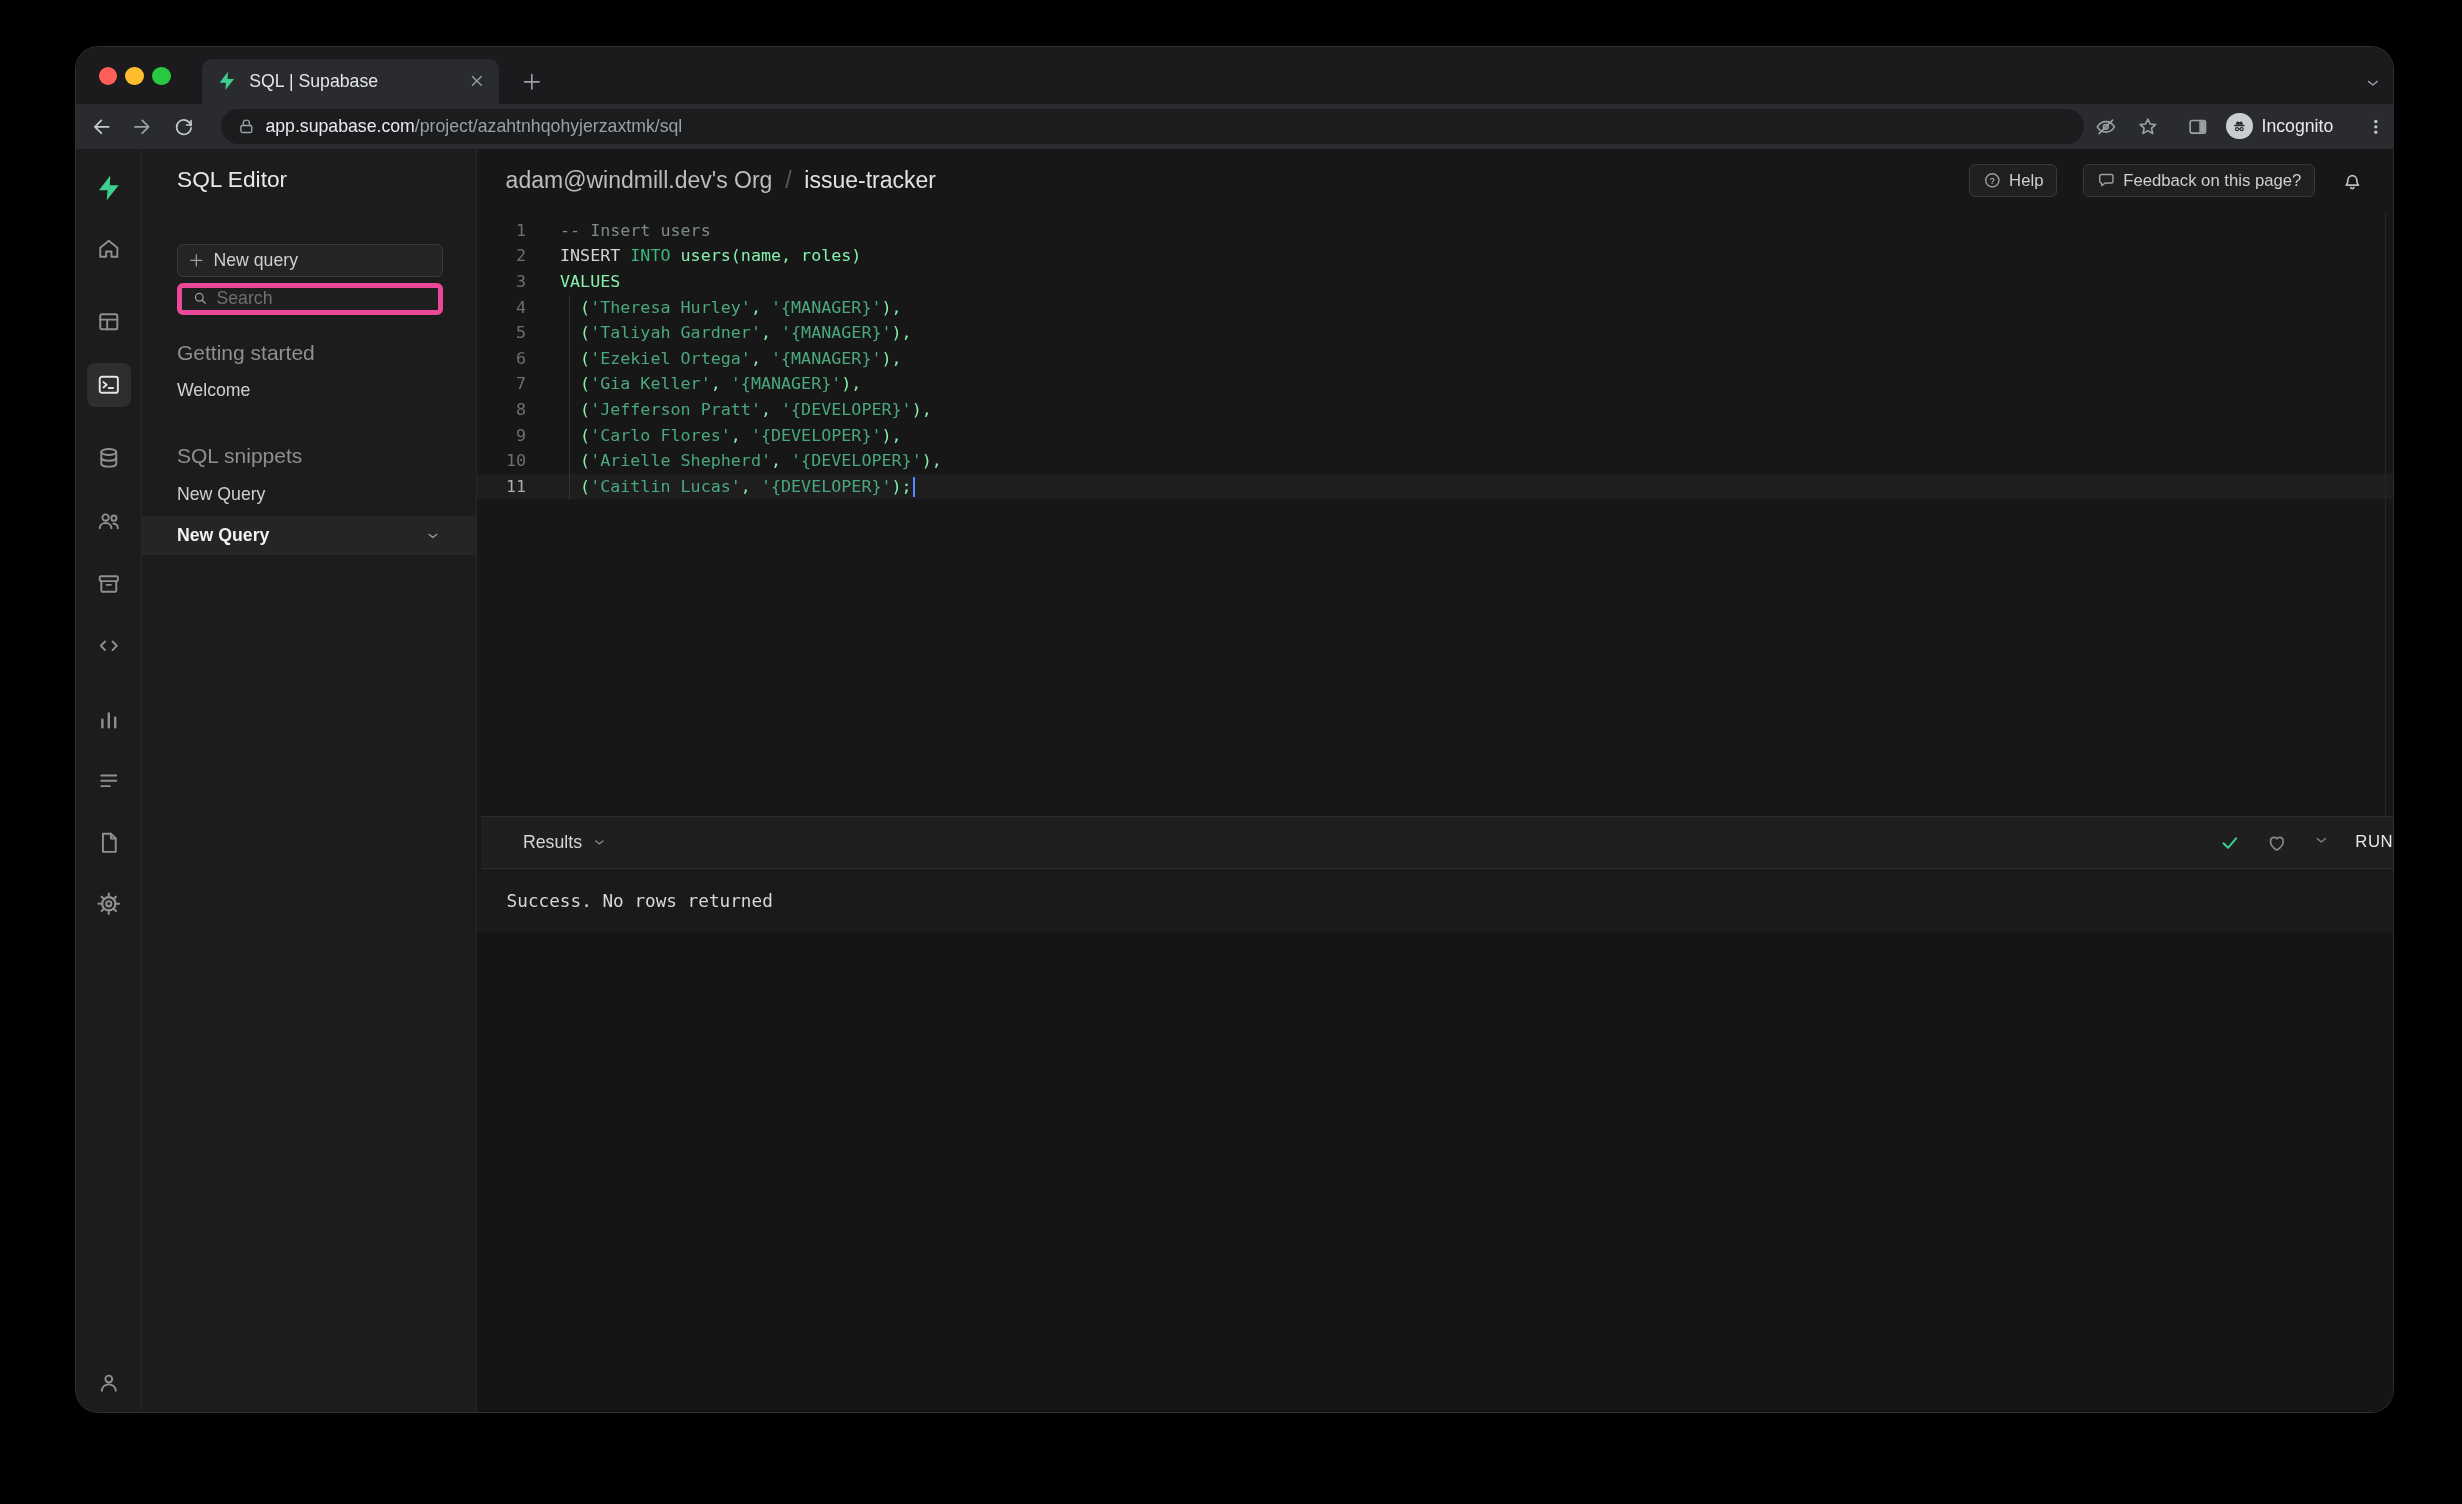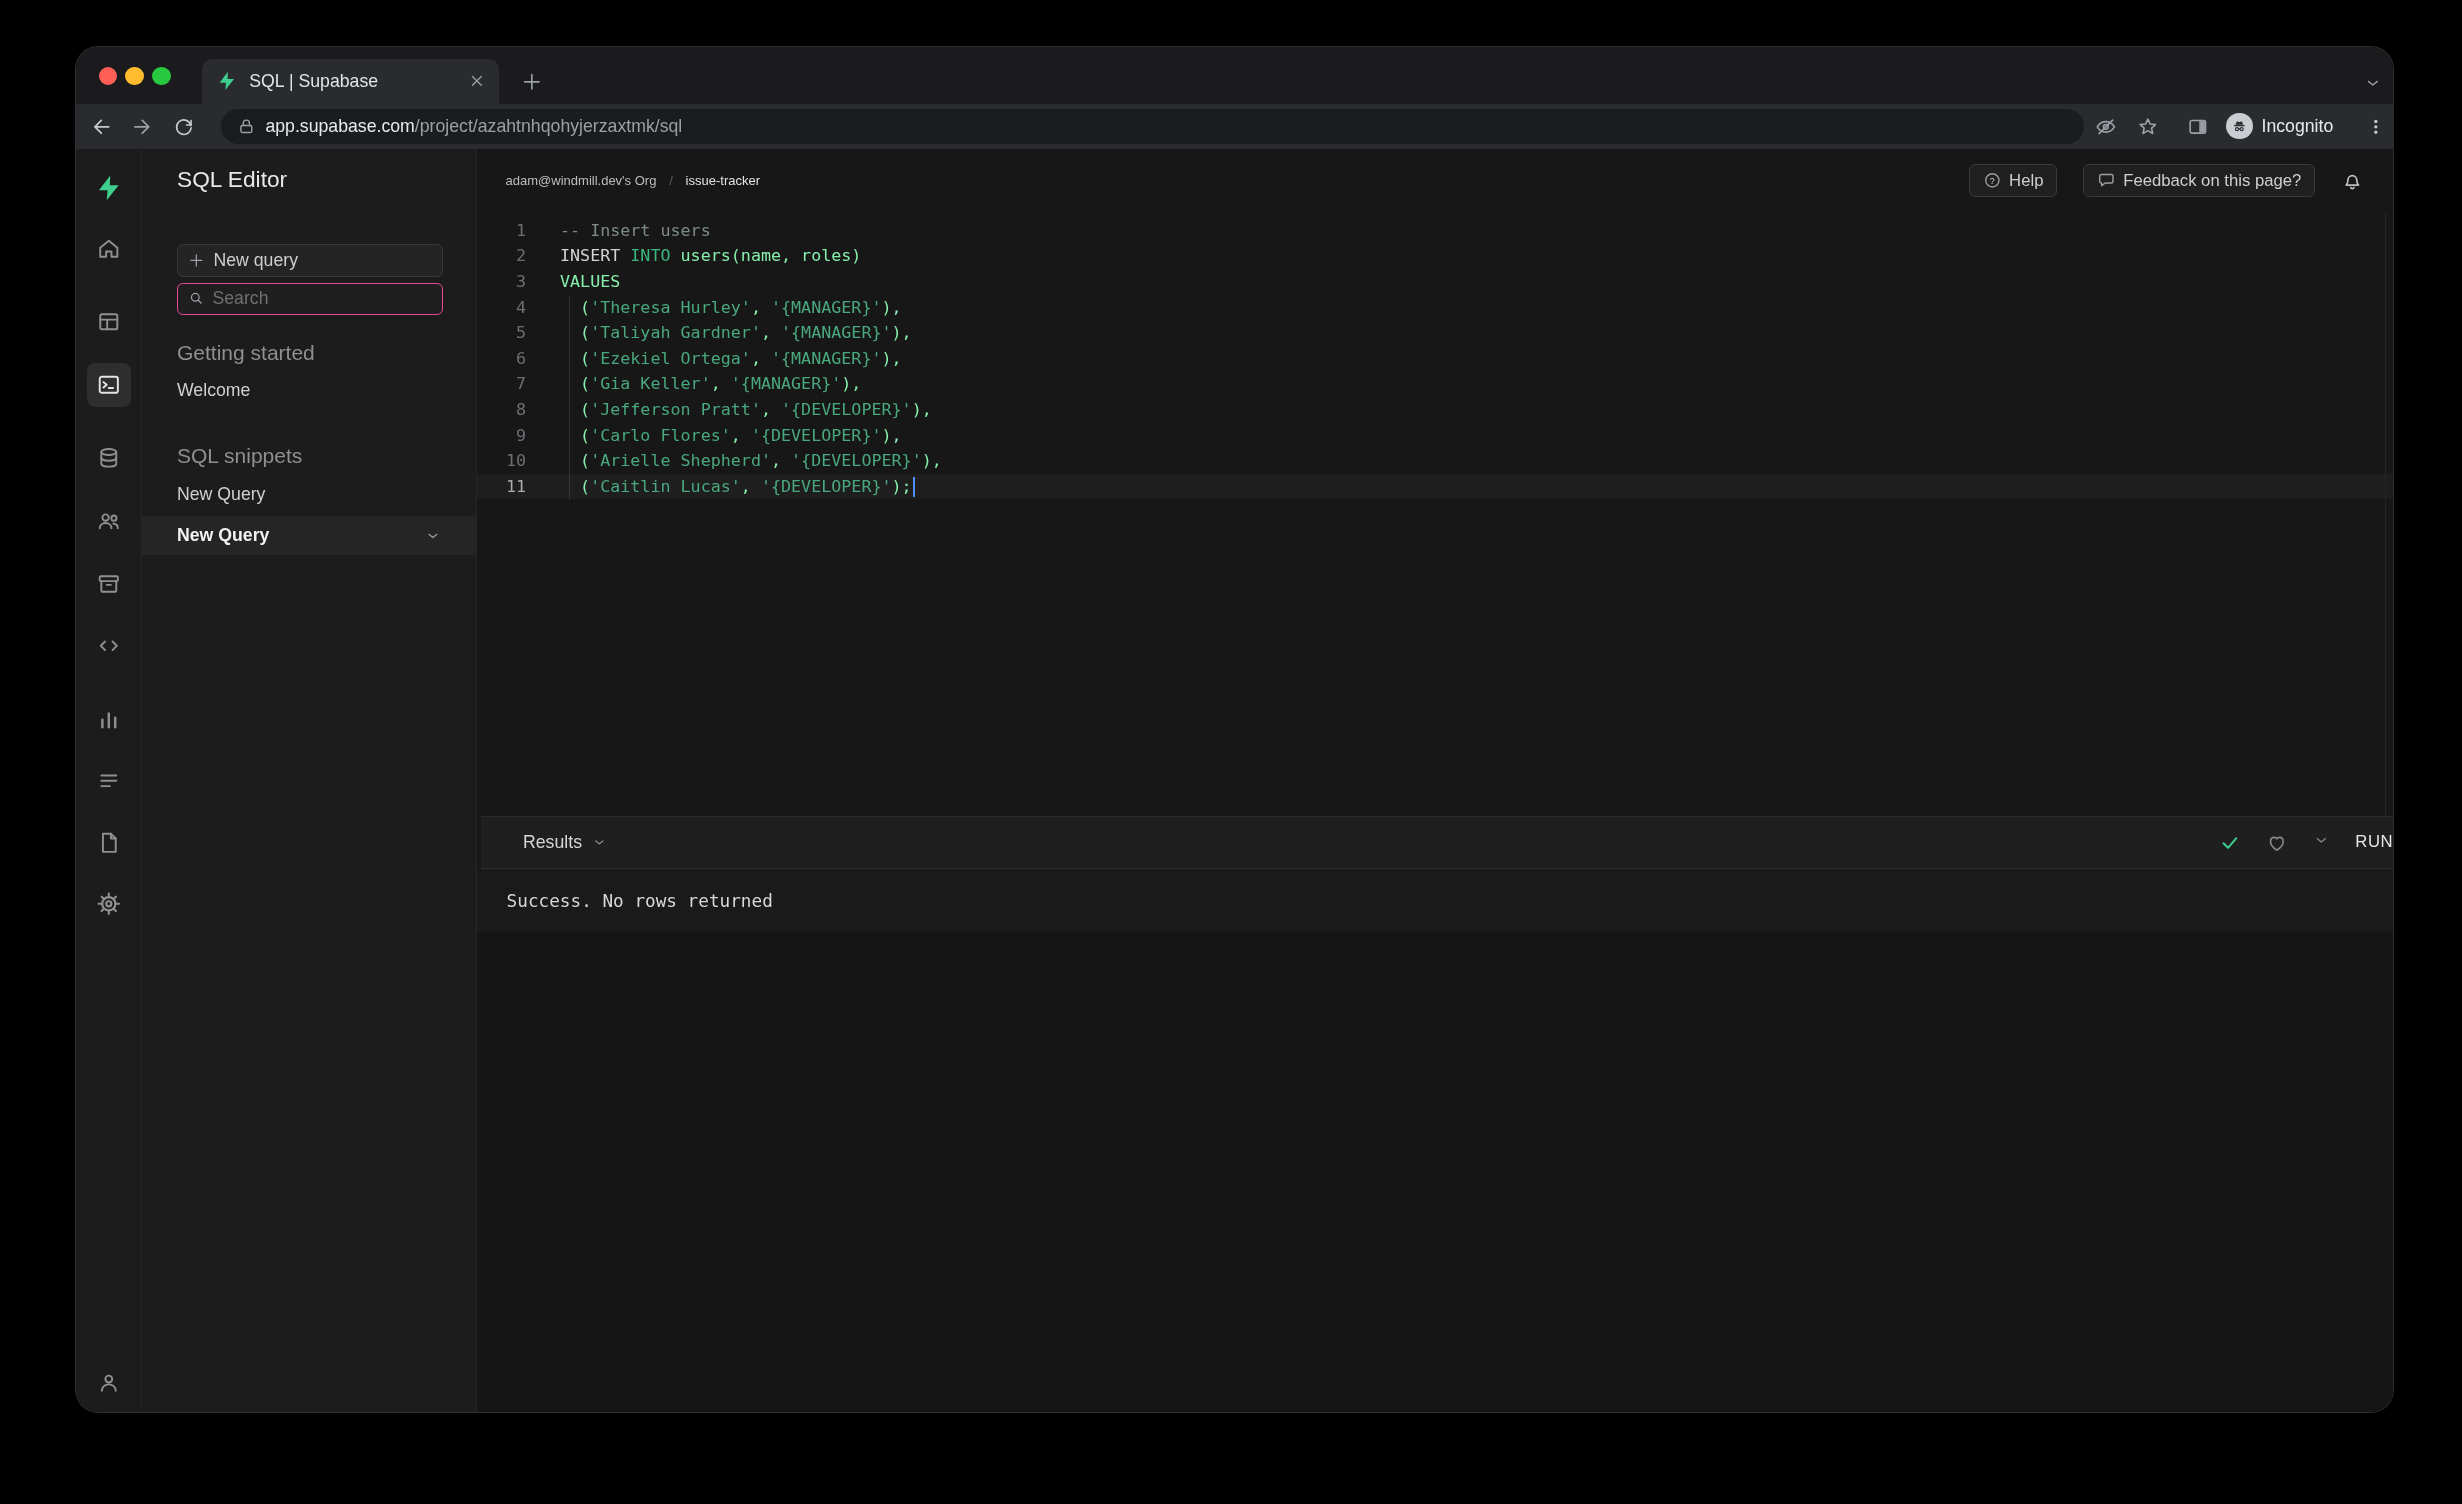--- a/index.html
+++ b/index.html
@@ -45,33 +45,33 @@
   .rail-item.active { background:#2e2e2e; }
   .rail .ic { stroke:#8f8f8f; }
   .rail-item.active .ic { stroke:#e4e4e4; }
 
   .sidebar { position:absolute; left:66px; top:0; width:335px; bottom:0; background:#1c1c1c; border-right:1px solid #262626; }
   .sb-title { position:absolute; left:35px; top:16.7px; font-size:22.7px; color:#e8e8e8; }
   .sb-newquery { position:absolute; left:35px; top:95px; width:266px; height:33px; background:#242424;
                  border:1px solid #3a3a3a; border-radius:5.9px; display:flex; align-items:center; padding:0 9.9px; gap:8.9px;
                  color:#cfcfcf; font-size:17.7px; }
   .sb-search { position:absolute; left:35px; top:134px; width:266px; height:31.5px; background:#1f1f1f;
-               border:1px solid #ec4899; border-radius:5.9px; display:flex; align-items:center; padding:0 9.9px; gap:7.9px; }
+               border:5px solid #ec4899; border-radius:5.9px; display:flex; align-items:center; padding:0 9.9px; gap:7.9px; }
   .sb-search input { background:transparent; border:none; outline:none; color:#c9c9c9; font-size:17.7px; width:197px; font-family:"Liberation Sans",sans-serif; }
   .sb-search input::placeholder { color:#707070; }
   .sb-section { position:absolute; left:35px; font-size:21px; color:#8f8f8f; }
   .sb-item { position:absolute; left:0; width:100%; height:35px; line-height:35px; padding-left:35px; font-size:17.7px; color:#d0d0d0; }
   .sb-item-selected { position:absolute; left:0; top:367px; width:100%; height:39px; background:#252525;
                       display:flex; align-items:center; padding-left:35px; }
   .sb-item-selected .lbl { font-size:17.7px; font-weight:bold; color:#f2f2f2; flex:1; }
   .sb-item-selected .chev { margin-right:35px; }
 
   .main { position:absolute; left:401px; top:0; right:0; bottom:0; background:#171717; }
   .main-header { position:absolute; left:0; top:0; right:0; height:63px; }
-  .breadcrumb { position:absolute; left:28.6px; top:0; height:63px; display:flex; align-items:center; gap:12.8px; font-size:13px; }
+  .breadcrumb { position:absolute; left:28.6px; top:0; height:63px; display:flex; align-items:center; gap:12.8px; font-size:23px; }
   .bc-org { color:#bdbdbd; } .bc-sep { color:#5a5a5a; } .bc-project { color:#e2e2e2; }
   .header-right { position:absolute; right:29.6px; top:0; height:63px; display:flex; align-items:center; gap:25.6px; }
   .hbtn { height:33px; border:1px solid #3a3a3a; background:#202020; border-radius:5.9px; display:flex; align-items:center;
           gap:7.9px; padding:0 12.8px; font-size:16.7px; color:#cfcfcf; }
 
   
   .editor { position:absolute; left:0; top:63px; right:0; height:604px; background:#171717; }
   .code-lines { position:absolute; left:0; top:5.9px; right:0; }
   .code-line { display:flex; height:25.6px; line-height:25.6px; font-family:"DejaVu Sans Mono", monospace; font-size:16.7px; }
   .code-line.active { background:rgba(255,255,255,.03); }

